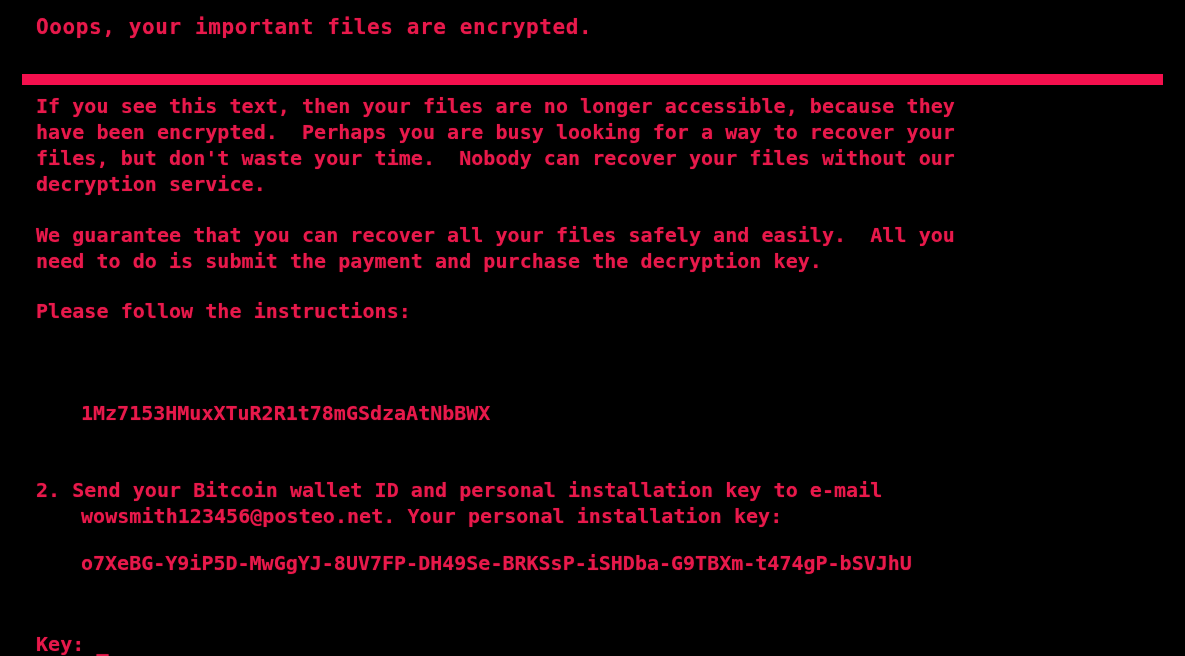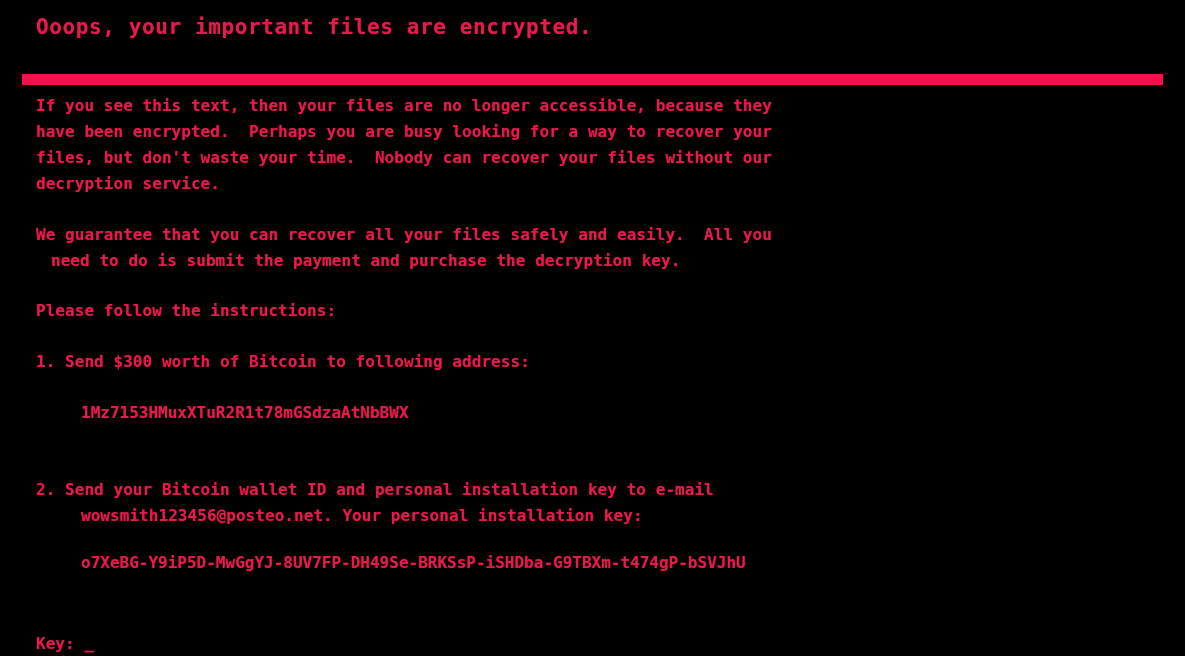--- a/index.html
+++ b/index.html
@@ -19,21 +19,21 @@
     font-smooth: never;
     border-radius: 18px;
   }
 
   
   .line {
     position: absolute;
     left: 36px;
     white-space: pre;
     color: #e8194b;
-    font-size: 16px;
+    font-size: 20px;
     line-height: 26px;
     letter-spacing: 0.05px;
     font-weight: 700;
     text-shadow: 0 0 1px rgba(232,25,75,0.55);
   }
   .title {
     font-size: 21px;
     letter-spacing: 0.6px;
   }
   .indent {
@@ -67,25 +67,24 @@
   <div class="line title" style="top:14px;">Ooops, your important files are encrypted.</div>
 
   <div id="separator-bar"></div>
 
   <div class="line" style="top:93px;">If you see this text, then your files are no longer accessible, because they</div>
   <div class="line" style="top:145px;">files, but don't waste your time.  Nobody can recover your files without our</div>
   <div class="line" style="top:119px;">have been encrypted.  Perhaps you are busy looking for a way to recover your</div>
   <div class="line" style="top:222px;">We guarantee that you can recover all your files safely and easily.  All you</div>
 
   <div class="line" style="top:171px;">decryption service.</div>
-  <div class="line" style="top:248px;margin-left:15px;">need to do is submit the payment and purchase the decryption key.</div>
+  <div class="line" style="top:248px;">need to do is submit the payment and purchase the decryption key.</div>
 
   <div class="line" style="top:298px;">Please follow the instructions:</div>
 
-  <div class="line" style="top:349px;">1. Send $300 worth of Bitcoin to following address:</div>
 
   <div class="line indent mono-id" style="top:400px;">1Mz7153HMuxXTuR2R1t78mGSdzaAtNbBWX</div>
 
   <div class="line" style="top:477px;">2. Send your Bitcoin wallet ID and personal installation key to e-mail</div>
   <div class="line indent" style="top:503px;">wowsmith123456@posteo.net. Your personal installation key:</div>
 
   <div class="line indent mono-id" style="top:550px;text-align:center;">o7XeBG-Y9iP5D-MwGgYJ-8UV7FP-DH49Se-BRKSsP-iSHDba-G9TBXm-t474gP-bSVJhU</div>
 
 
   <div class="line" style="top:631px;"><span>Key: </span><span></span><span class="caret">_</span></div>

